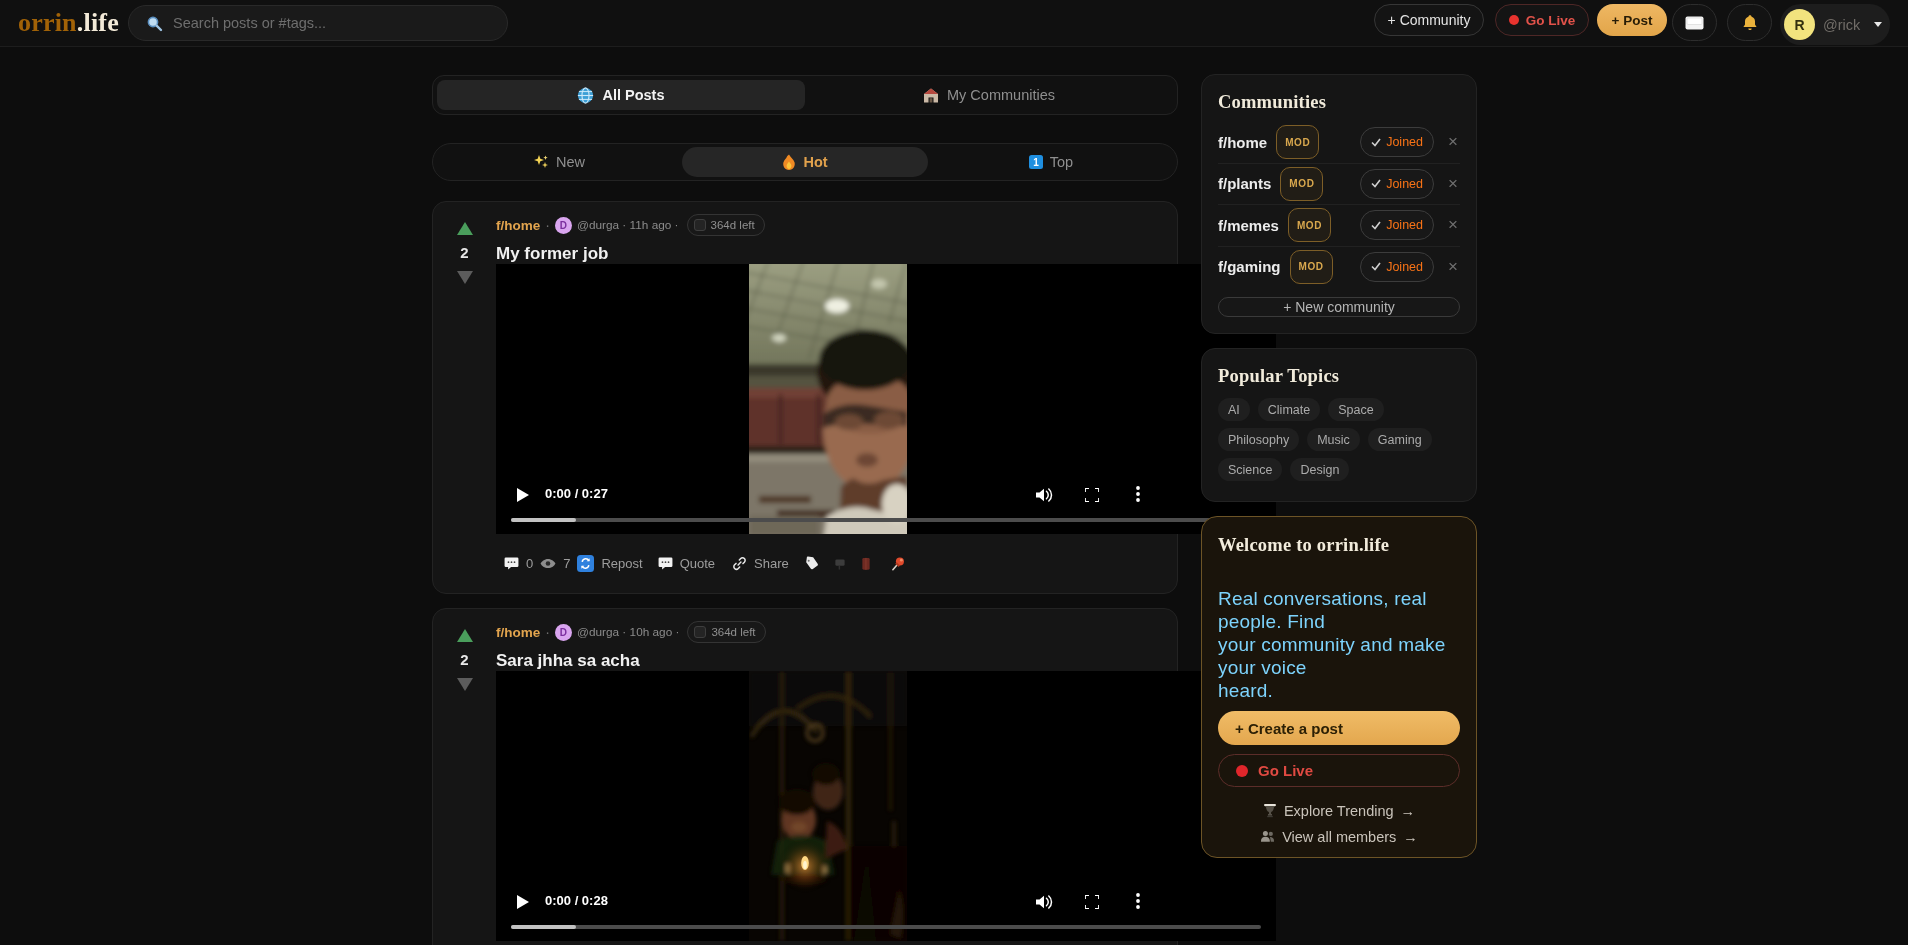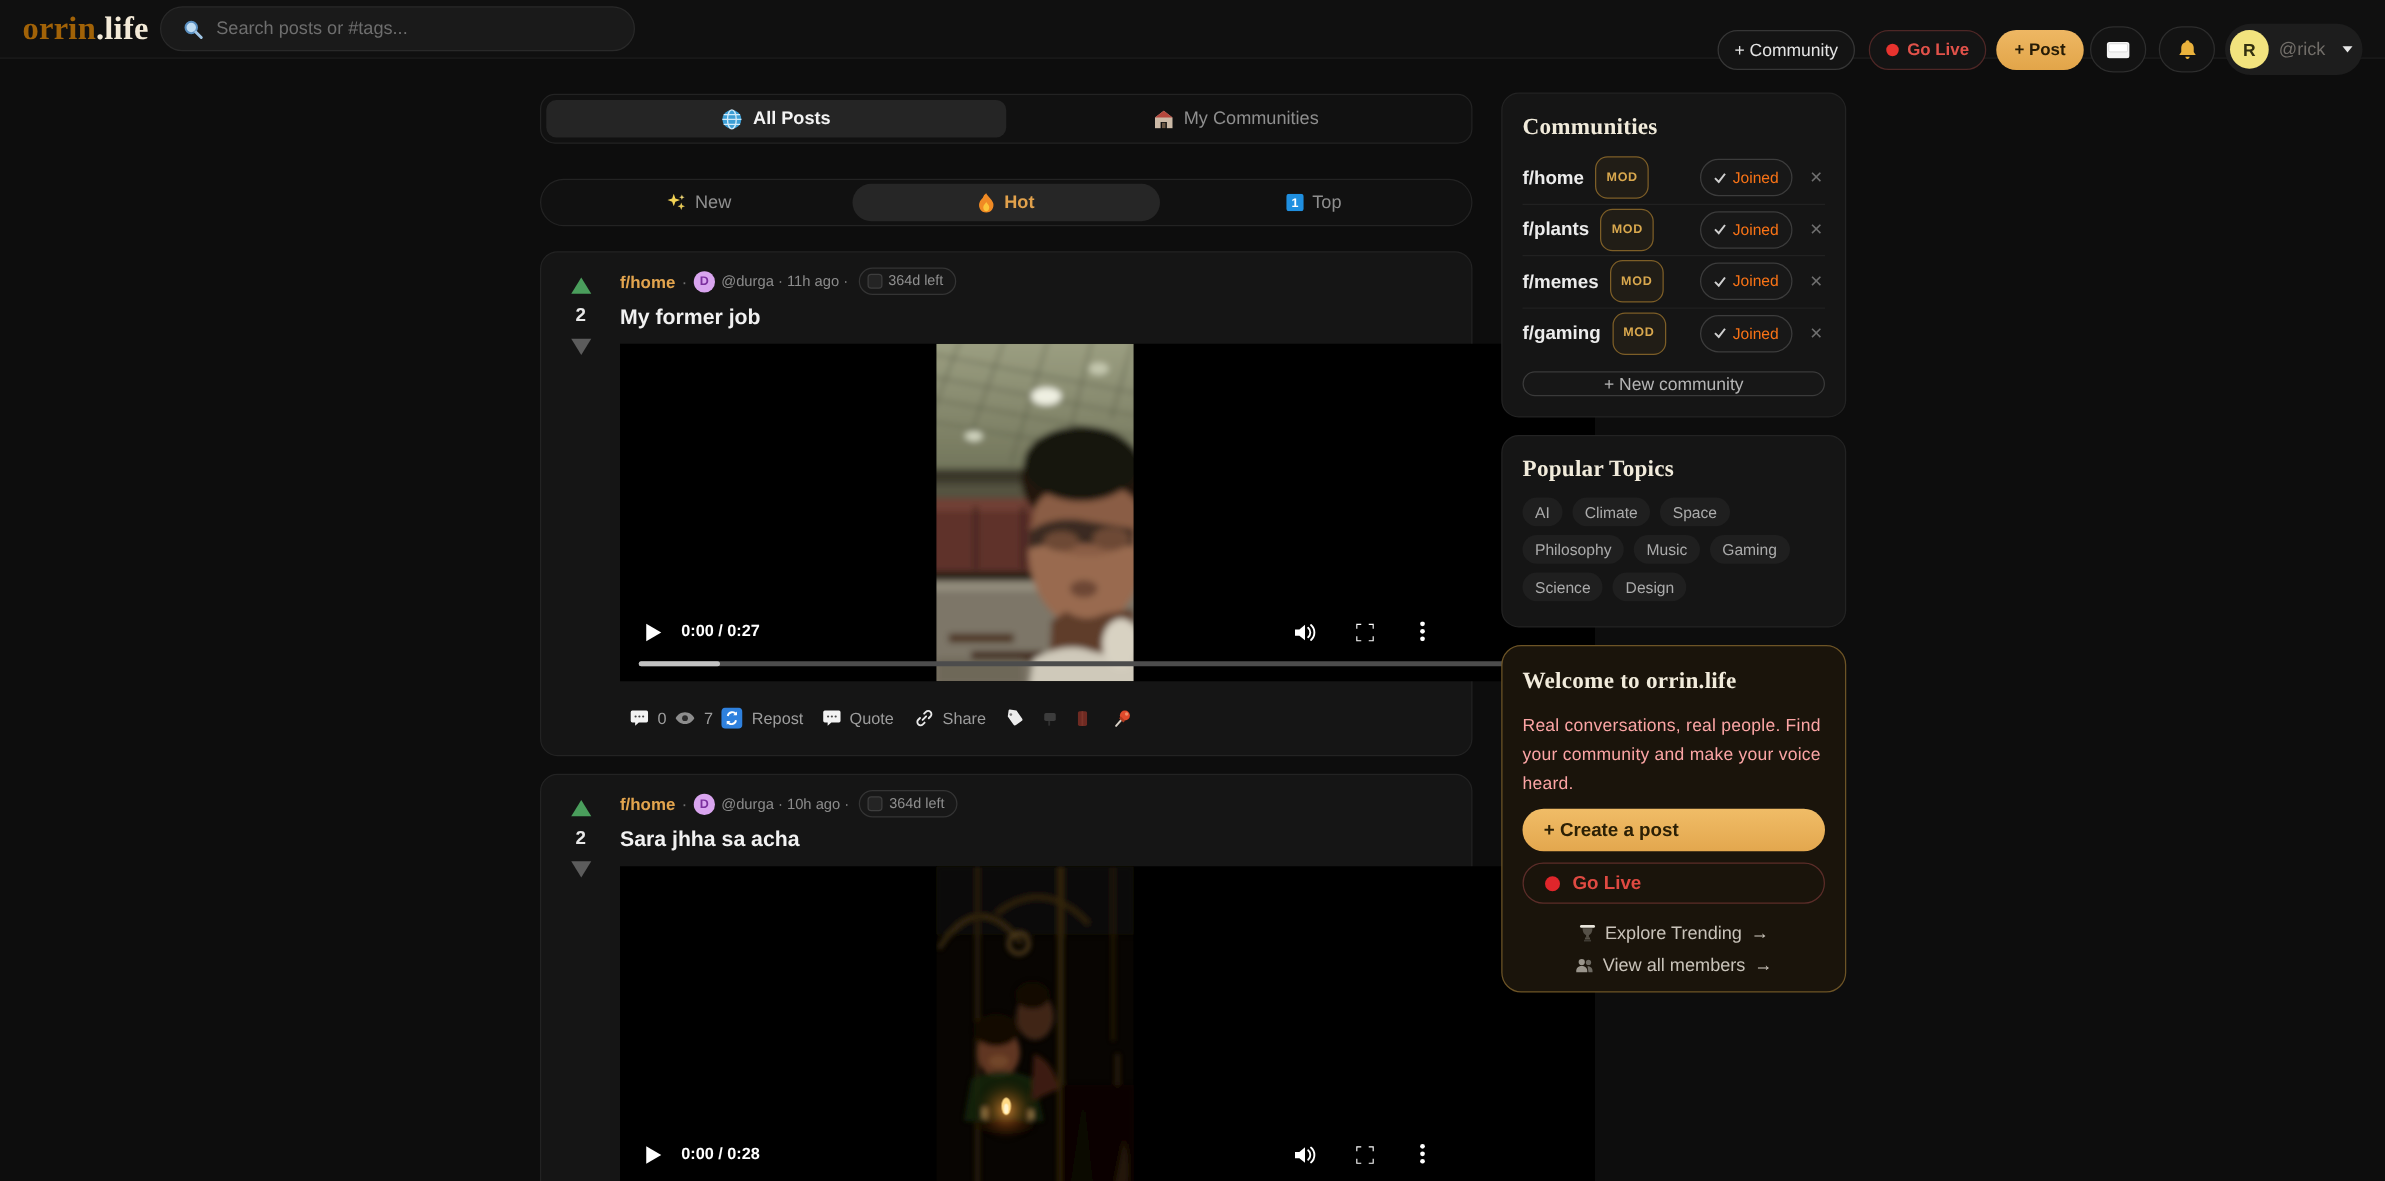--- a/index.html
+++ b/index.html
@@ -2,21 +2,21 @@
 <html lang="en"><head><meta charset="utf-8">
 <style>
 *{box-sizing:border-box;margin:0;padding:0}
 html,body{width:1908px;height:945px;overflow:hidden;background:#0d0d0d;font-family:"Liberation Sans",sans-serif}
 
 header{position:absolute;left:0;top:0;width:1908px;height:47px;background:#101010;border-bottom:1px solid #1d1d1d;z-index:5}
 .logo{position:absolute;left:18px;top:8px;font-family:"Liberation Serif",serif;font-weight:bold;font-size:26px;letter-spacing:.2px}
 .logo .g{color:#a16207}.logo .w{color:#f3ead8}
 .search{position:absolute;left:128px;top:5px;width:380px;height:36px;background:#1a1a1a;border:1px solid #292929;border-radius:18px;display:flex;align-items:center;padding-left:17px}
 .search .ph{color:#6e6e6e;font-size:14.5px;margin-left:10px}
-.navbtns{position:absolute;right:18px;top:16px;height:47px;display:flex;align-items:center}
+.navbtns{position:absolute;right:18px;top:4px;height:47px;display:flex;}
 .pillbtn{height:32px;border-radius:16px;border:1px solid #363636;background:#141414;color:#e4e4e4;font-size:14px;display:flex;align-items:center;justify-content:center}
 .community{width:110px}
 .golive1{width:94px;margin-left:11px;border-color:#4e2726;color:#e2524a;gap:7px;font-weight:bold;font-size:13.5px}
 .reddot{width:10px;height:10px;border-radius:50%;background:#e8332e;display:inline-block}
 .postbtn{width:70px;margin-left:8px;background:linear-gradient(180deg,#eeb763,#e2a549);border:none;color:#271c06;font-weight:bold;font-size:13.5px}
 .iconpill{width:45px;height:37px;border-radius:19px;border:1px solid #2d2d2d;background:#131313;display:flex;align-items:center;justify-content:center}
 .ip1{margin-left:5px}.ip2{margin-left:10px}
 .avpill{width:110px;margin-left:8px;height:41px;border-radius:21px;background:#1d1d1d;display:flex;align-items:center;padding:0 0 0 4px;gap:8px}
 .av{width:31px;height:31px;border-radius:50%;background:#f2e37e;color:#33300f;font-weight:bold;font-size:14px;display:flex;align-items:center;justify-content:center}
 .avname{color:#716d68;font-size:14.5px}
@@ -40,21 +40,21 @@
 .pcontent{flex:1;padding-left:16px}
 .phead{display:flex;align-items:center;gap:5px;height:22px}
 .fhome{color:#e2a44e;font-weight:bold;font-size:13.5px}
 .dot2{color:#6e6e6e;font-size:14px}
 .dav{width:17px;height:17px;border-radius:50%;background:#d9a5ef;color:#7b2f9e;font-size:10px;font-weight:bold;display:flex;align-items:center;justify-content:center}
 .meta{color:#8b8b8b;font-size:11.8px;letter-spacing:0}
 .leftpill{height:22px;border:1px solid #343434;border-radius:11px;color:#8f8f8f;font-size:11.5px;display:flex;align-items:center;gap:5px;padding:0 9px 0 6px;background:#181818;margin-left:3px}
 .clockico{width:12px;height:12px;border-radius:3px;background:#242424;border:1px solid #3e3e3e;display:inline-block;position:relative}
 .ptitle{color:#f1f1f1;font-size:17px;font-weight:bold;margin:8px 0 0;height:20px;line-height:20px}
 
-.video{position:relative;width:780px;height:270px;background:#000;overflow:hidden;margin-top:11px}
+.video{position:relative;width:780px;height:270px;background:#000;overflow:hidden;margin-top:0}
 .vclip{position:absolute;left:253px;top:0;width:158px;height:270px;overflow:hidden}
 .vcontrols{position:absolute;left:0;bottom:0;width:100%;height:48px}
 .playtri{position:absolute;left:21px;bottom:32px;width:0;height:0;border-top:7px solid transparent;border-bottom:7px solid transparent;border-left:12px solid #fff}
 .vtime{position:absolute;left:49px;bottom:33px;color:#fff;font-size:13px;font-weight:bold}
 .vbar{position:absolute;left:15px;right:15px;bottom:12px;height:4px;background:#4c4c4c;border-radius:2px}
 .vbar .played{position:absolute;left:0;top:0;height:4px;width:65px;background:#c2c2c2;border-radius:2px}
 .vico{position:absolute;bottom:32px}
 
 .actions{display:flex;align-items:center;gap:7px;margin-top:21px;padding-left:8px;color:#9d9d9d;font-size:13px;height:17px}
 .g1{width:1px}.g3{width:3px}.g6{width:6px}
@@ -65,21 +65,21 @@
 .crow .nm{color:#ececec;font-weight:bold;font-size:15px}
 .mod{margin-left:9px;height:20px;border:1px solid #7d5e27;background:rgba(150,110,40,.10);border-radius:10px;color:#d9a84e;font-size:10px;font-weight:bold;letter-spacing:.6px;display:flex;align-items:center;padding:16px 8px}
 .joined{margin-left:auto;height:30px;border:1px solid #3c3c3c;border-radius:15px;color:#f97316;font-size:12.5px;display:flex;align-items:center;gap:5px;padding:0 10px;background:#181818}
 .xbtn{color:#6f6f6f;font-size:17px;margin-left:12px;width:14px;text-align:center}
 .csep{border-top:1px solid #212121}
 .newcomm{margin-top:10px;height:20px;border:1px solid #3a3a3a;border-radius:10px;color:#b5b5b5;font-size:14px;display:flex;align-items:center;justify-content:center;background:#171717}
 .tags{display:flex;flex-wrap:wrap;gap:7px 8px;margin-top:11px}
 .tag{height:23px;background:#1f1f1f;border-radius:12px;color:#ababab;font-size:12.5px;display:flex;align-items:center;padding:0 10px}
 .welcome{background:#1a140b;border:1px solid #6d5426;border-radius:16px;padding:15px 16px 13px}
 .welcome h3{font-family:"Liberation Serif",serif;color:#f2ecdc;font-size:18.5px;font-weight:bold;letter-spacing:.2px;margin-top:3px}
-.wtext{color:#fca5a5;font-size:14px;line-height:23px;margin-top:13px;letter-spacing:.2px}
+.wtext{color:#7dd3fc;font-size:19px;line-height:23px;margin-top:31px;letter-spacing:.2px}
 .createbtn{margin-top:9px;height:34px;border-radius:18px;background:linear-gradient(180deg,#f0bc67,#e3a74e);color:#2c2005;font-size:15px;font-weight:bold;display:flex;align-items:center;padding:0 17px}
 .golive2{margin-top:9px;height:33px;border-radius:17px;border:1px solid #5c2d29;color:#e04a42;font-size:15px;font-weight:bold;display:flex;align-items:center;gap:10px;padding:0 17px}
 .wlink{display:flex;align-items:center;justify-content:center;gap:7px;color:#c9c3ba;font-size:14.5px;margin-top:16px;height:15px}
 .wlink+.wlink{margin-top:11px}
 </style></head>
 <body>
 <header>
   <div class="logo"><span class="g">orrin</span><span class="w">.life</span></div>
   <div class="search">
     <svg width="17" height="17" viewBox="0 0 17 17">

